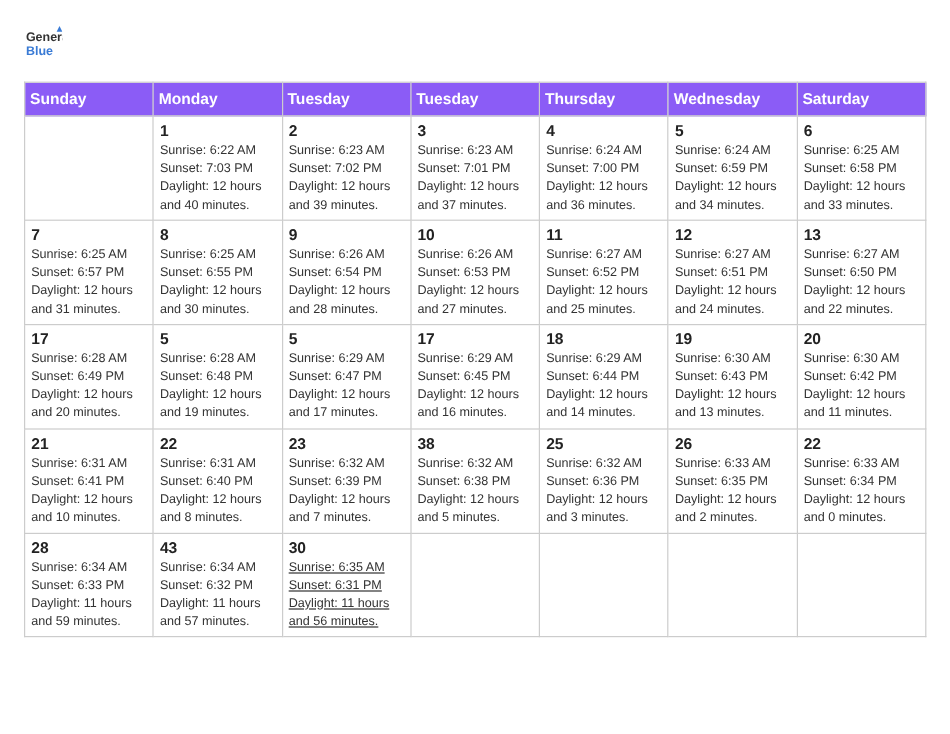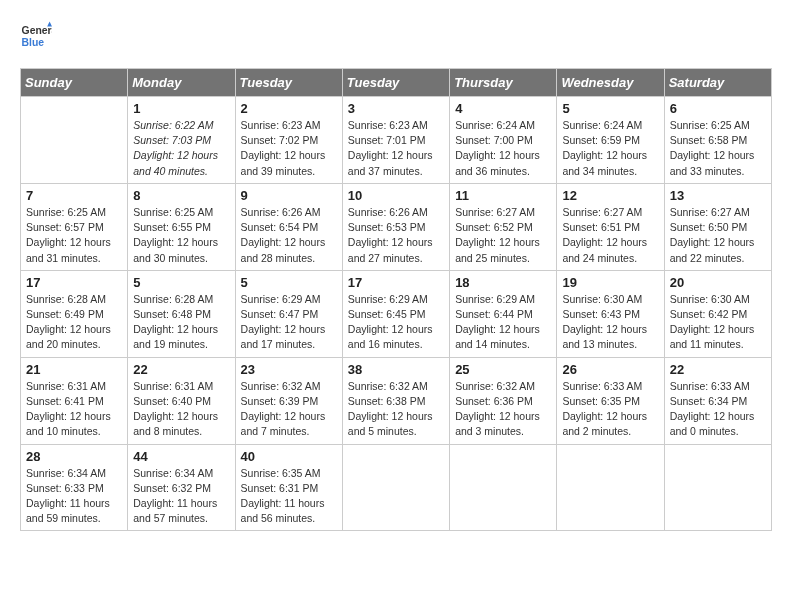--- a/index.html
+++ b/index.html
@@ -36,28 +36,27 @@
     .location {
       font-size: 15px;
       color: #555;
     }
     table {
       width: 100%;
       border-collapse: collapse;
       font-size: 11px;
     }
     thead th {
-      background-color: #737373;
+      background-color: #8b5cf6;
       color: #fff;
       padding: 6px 4px;
       text-align: left;
       font-size: 13px;
       font-weight: bold;
       border: 1px solid #ccc;
-      font-style: italic;
     }
     tbody td {
       border: 1px solid #ccc;
       vertical-align: top;
       padding: 4px 5px;
       height: 80px;
       width: 107px;
     }
     .day-num {
       font-weight: bold;
@@ -102,21 +101,21 @@
         <th>Thursday</th>
         <th>Wednesday</th>
         <th>Saturday</th>
       </tr>
   </thead>
   <tbody id="calendar-body">
       <tr>
         <td></td>
         <td>
           <div class="day-num">1</div>
-          <div class="day-info" style="white-space: pre-line; font-style: italic;">Sunrise: 6:22 AM
+          <div class="day-info" style="white-space: pre-line;">Sunrise: 6:22 AM
 Sunset: 7:03 PM
 Daylight: 12 hours
 and 40 minutes.</div>
         </td>
         <td>
           <div class="day-num">2</div>
           <div class="day-info" style="white-space: pre-line;">Sunrise: 6:23 AM
 Sunset: 7:02 PM
 Daylight: 12 hours
 and 39 minutes.</div>
@@ -305,29 +304,29 @@
       </tr>
       <tr>
         <td>
           <div class="day-num">28</div>
           <div class="day-info" style="white-space: pre-line;">Sunrise: 6:34 AM
 Sunset: 6:33 PM
 Daylight: 11 hours
 and 59 minutes.</div>
         </td>
         <td>
-          <div class="day-num">44</div>
+          <div class="day-num">43</div>
           <div class="day-info" style="white-space: pre-line;">Sunrise: 6:34 AM
 Sunset: 6:32 PM
 Daylight: 11 hours
 and 57 minutes.</div>
         </td>
         <td>
-          <div class="day-num">40</div>
-          <div class="day-info" style="white-space: pre-line;">Sunrise: 6:35 AM
+          <div class="day-num">30</div>
+          <div class="day-info" style="white-space: pre-line; text-decoration: underline;">Sunrise: 6:35 AM
 Sunset: 6:31 PM
 Daylight: 11 hours
 and 56 minutes.</div>
         </td>
         <td></td>
         <td></td>
         <td></td>
         <td></td>
       </tr>
     </tbody>

